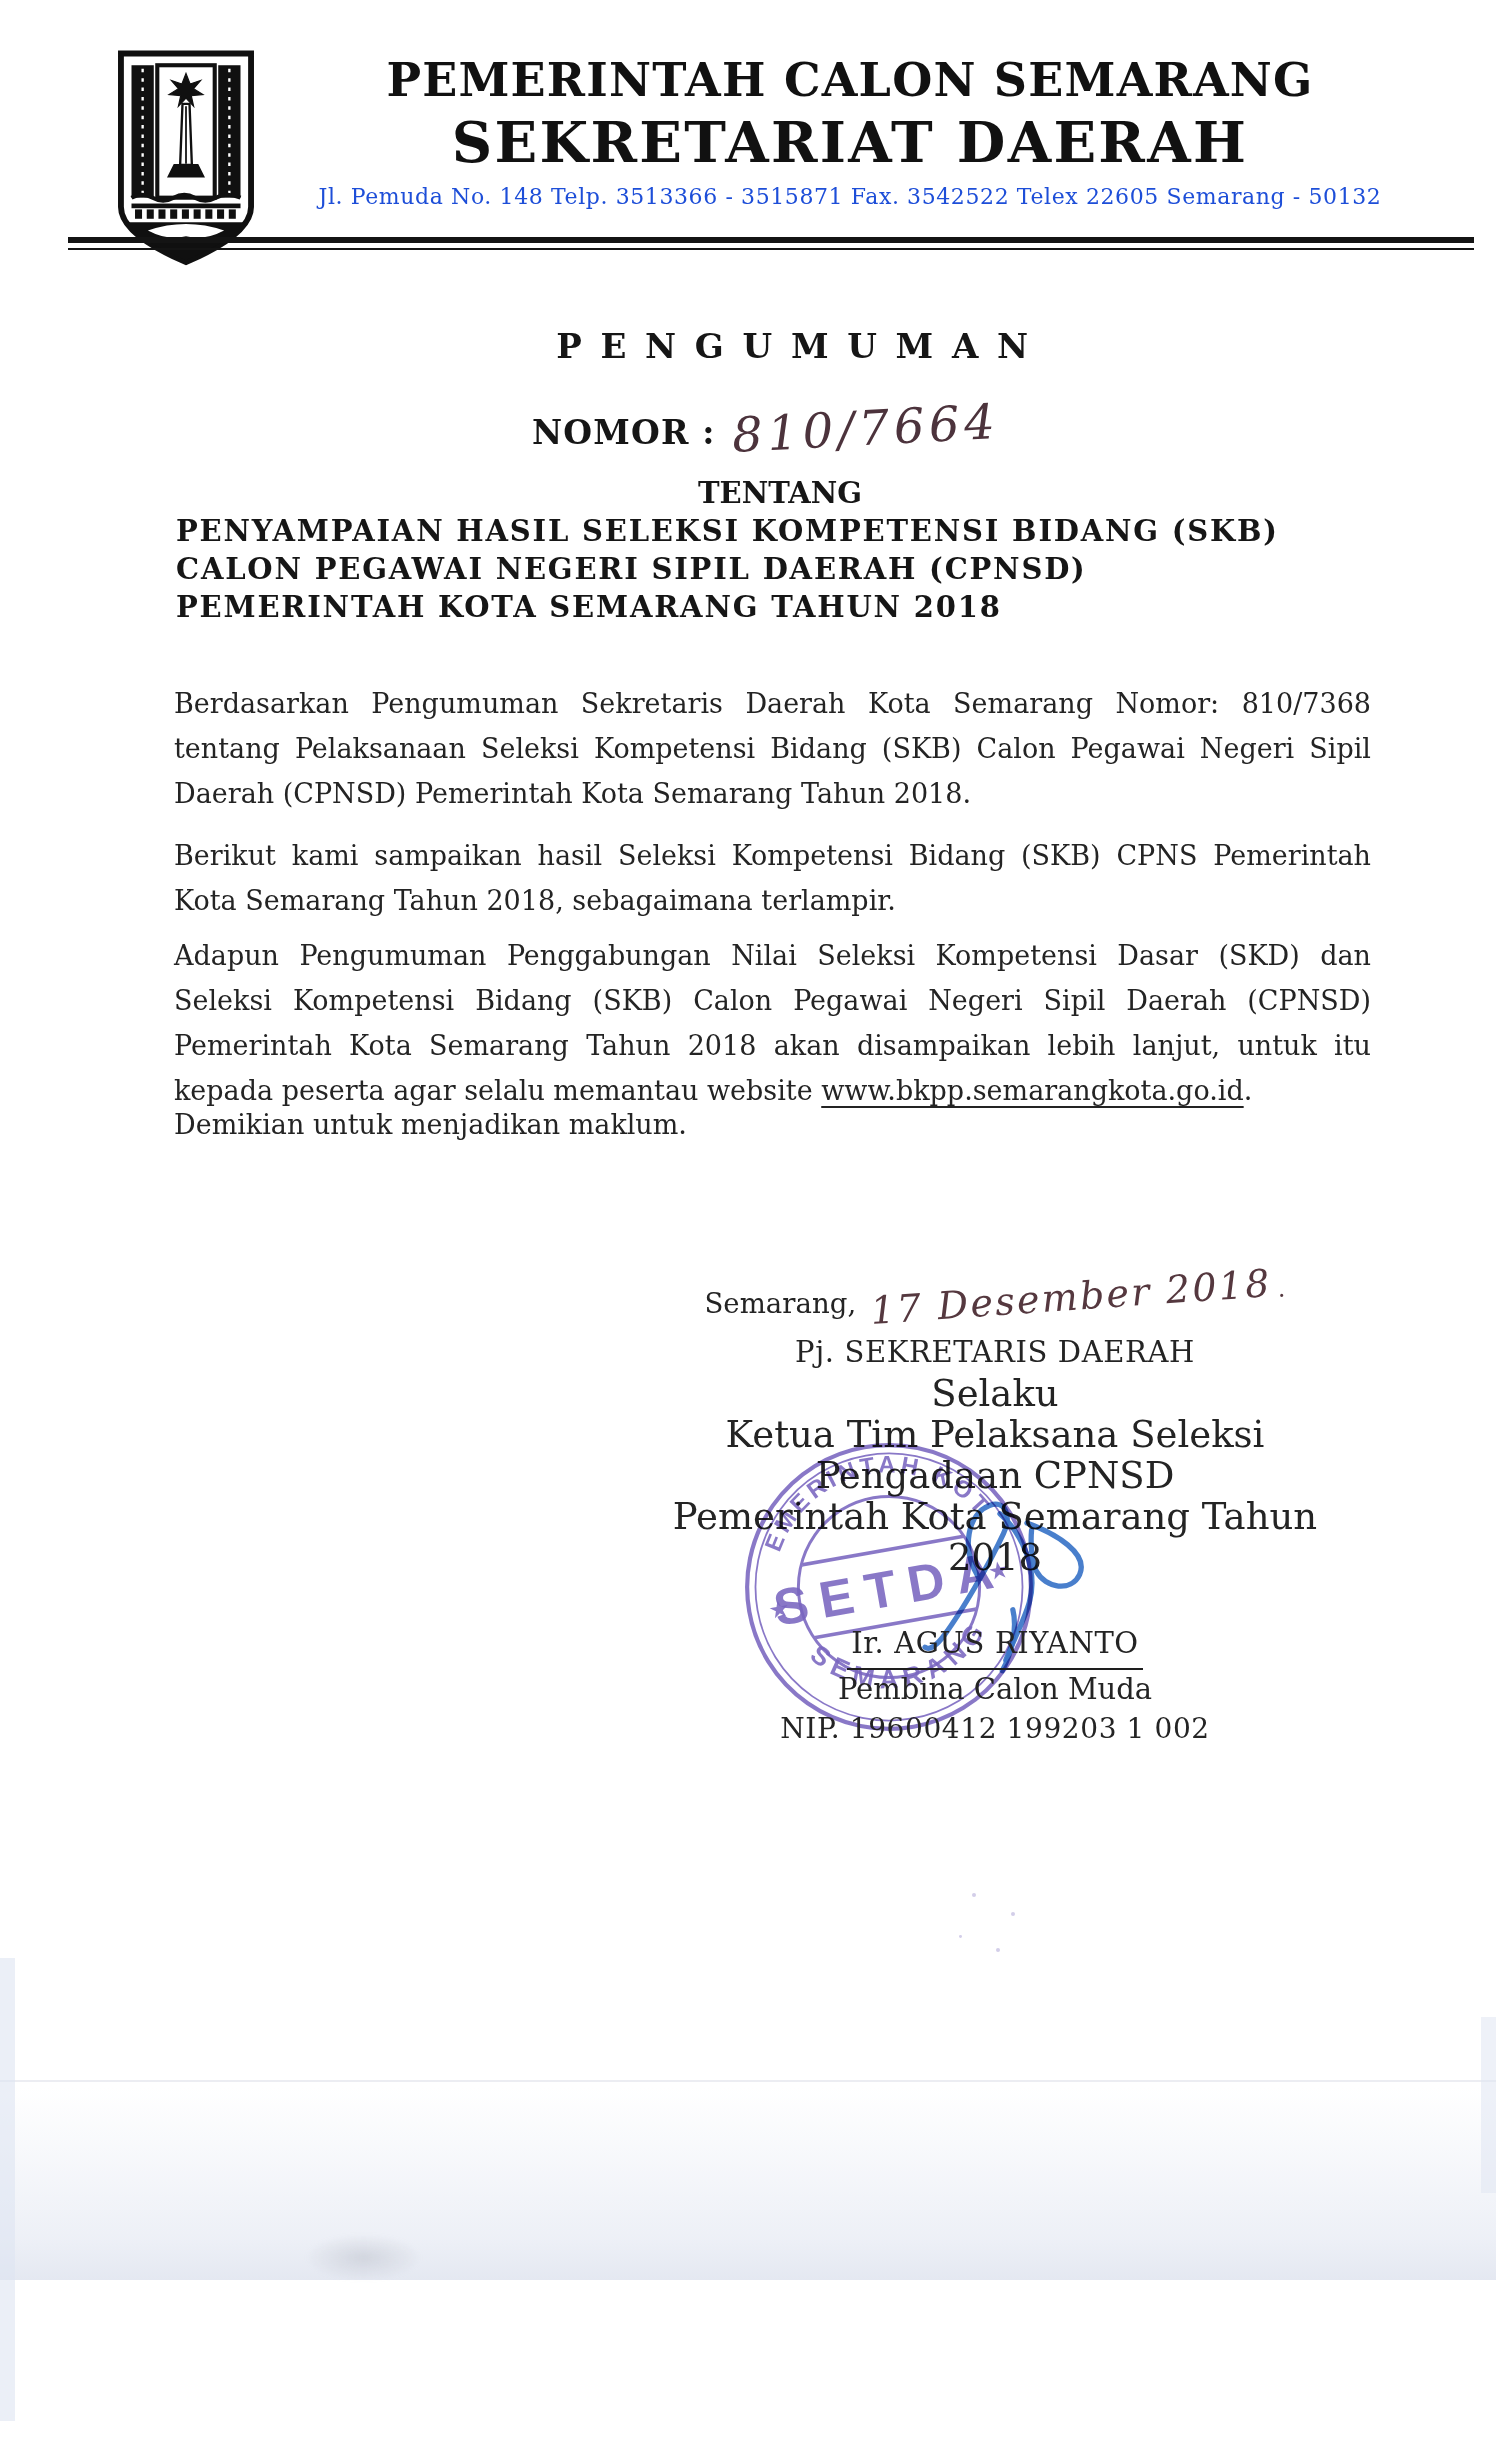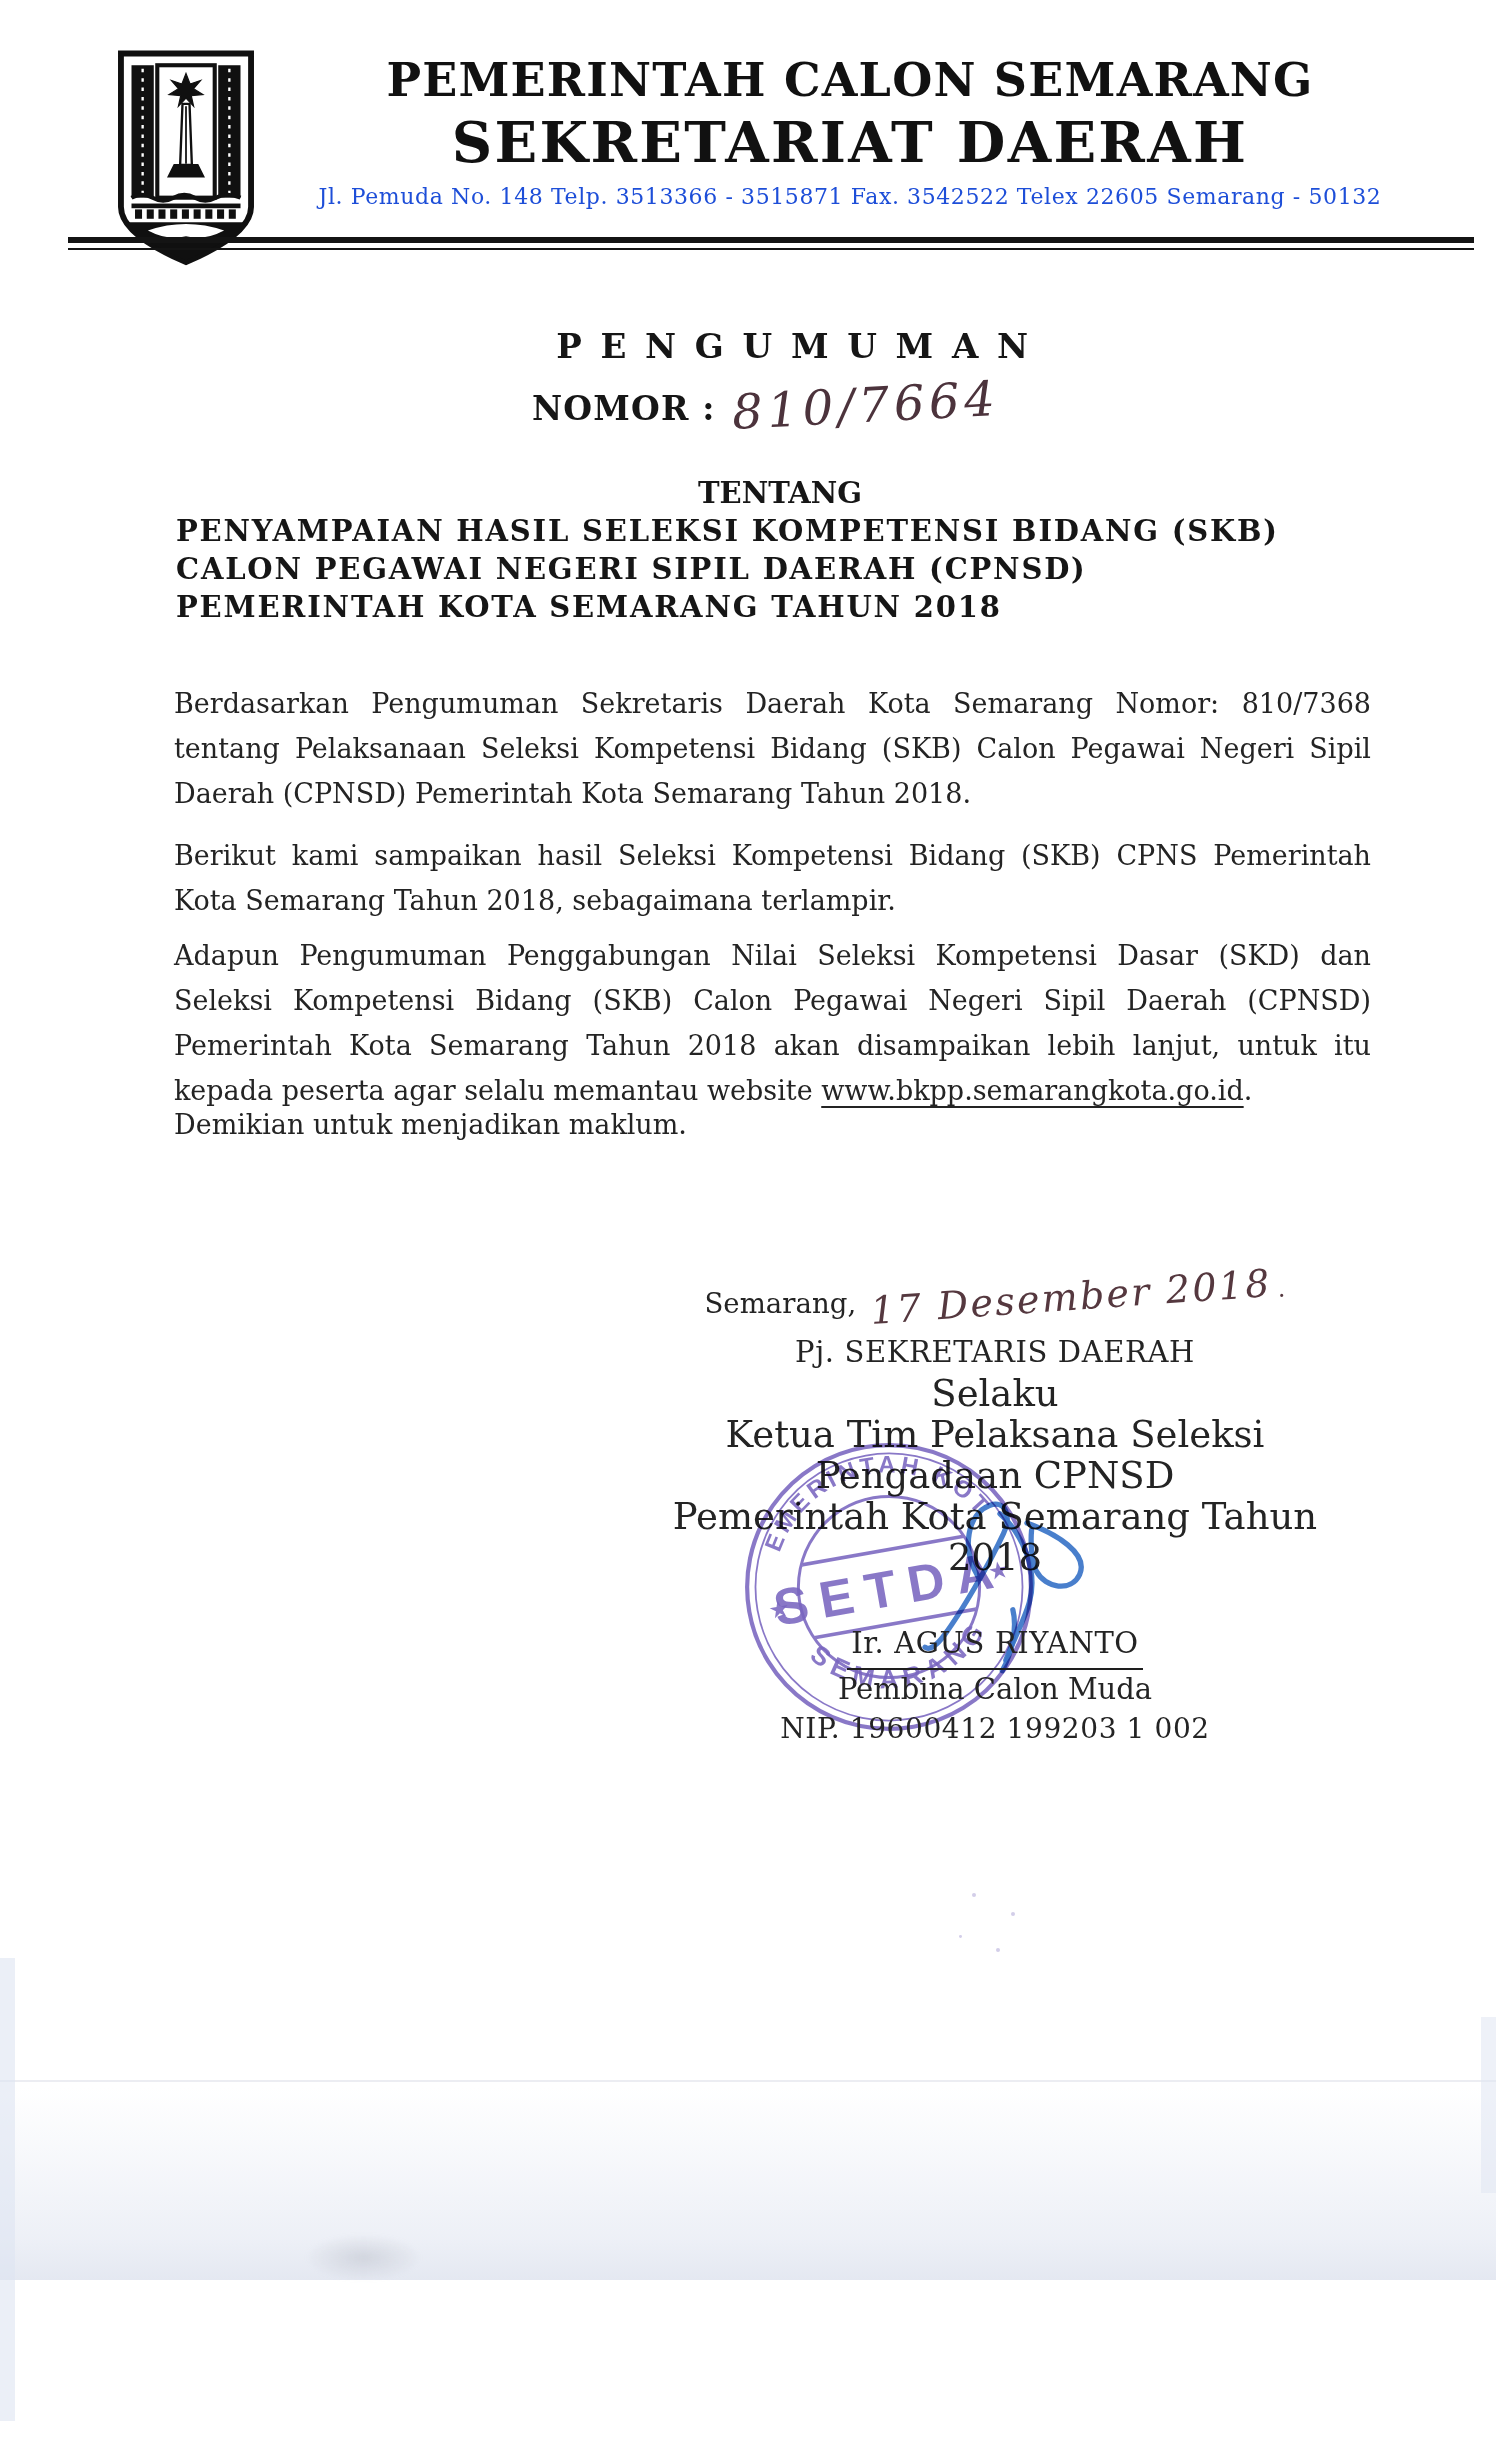--- a/index.html
+++ b/index.html
@@ -14,21 +14,21 @@
   .head-text{left:258px;top:54px;width:1184px;text-align:center;color:#111;}
   .agency{font-size:46px;font-weight:bold;letter-spacing:1.2px;line-height:1.15;}
   .dept{font-size:56px;font-weight:bold;letter-spacing:2.3px;margin-top:4.7px;line-height:1.1;}
   .addr{font-size:22px;margin-top:10.6px;letter-spacing:0.6px;color:#1d4ed8;}
   .rule-thick{left:68px;top:237px;width:1406px;height:5.9px;background:#141414;}
   .rule-thin{left:68px;top:248px;width:1406px;height:2.3px;background:#141414;}
 
   
   .annc-title{left:174px;top:326px;width:1255px;text-align:center;font-size:34px;font-weight:bold;
               letter-spacing:0.55em;color:#161616;}
-  .nomor-line{left:532px;top:381px;height:70px;display:flex;align-items:flex-start;}
+  .nomor-line{left:532px;top:393px;height:70px;display:flex;align-items:center;}
   .nomor-label{font-size:33px;font-weight:bold;color:#161616;letter-spacing:1.2px;padding-top:8.2px;}
   .handwriting{font-style:italic;color:#4c333c;}
   .hw-number{font-size:48px;letter-spacing:4.7px;margin-left:16.4px;transform:rotate(-3deg);line-height:1;}
   .tentang{left:176px;top:476px;width:1208px;text-align:center;font-size:29px;font-weight:bold;color:#161616;}
   .subject{left:176px;top:512px;width:1208px;text-align:left;font-size:29px;font-weight:bold;
            line-height:38px;letter-spacing:1.8px;color:#161616;}
 
   
   .para{left:174px;width:1197px;font-size:27px;line-height:45px;text-align:justify;color:#242424;}
   .p1{top:681px;}

